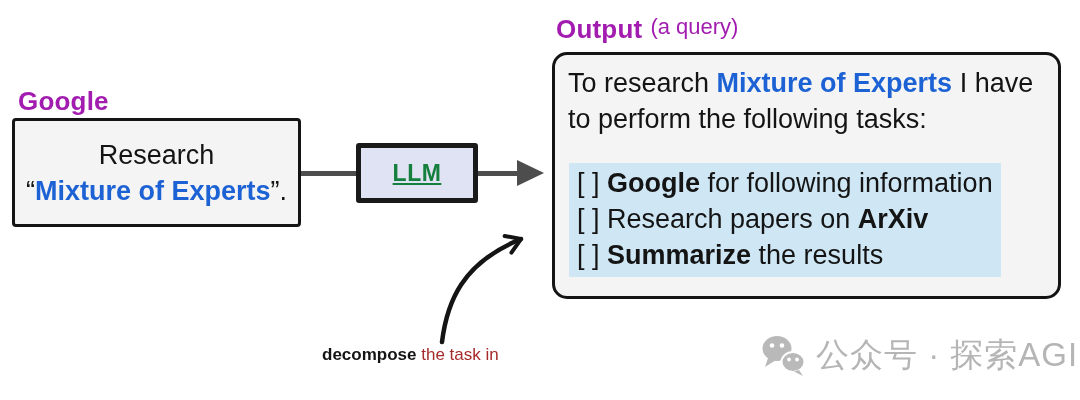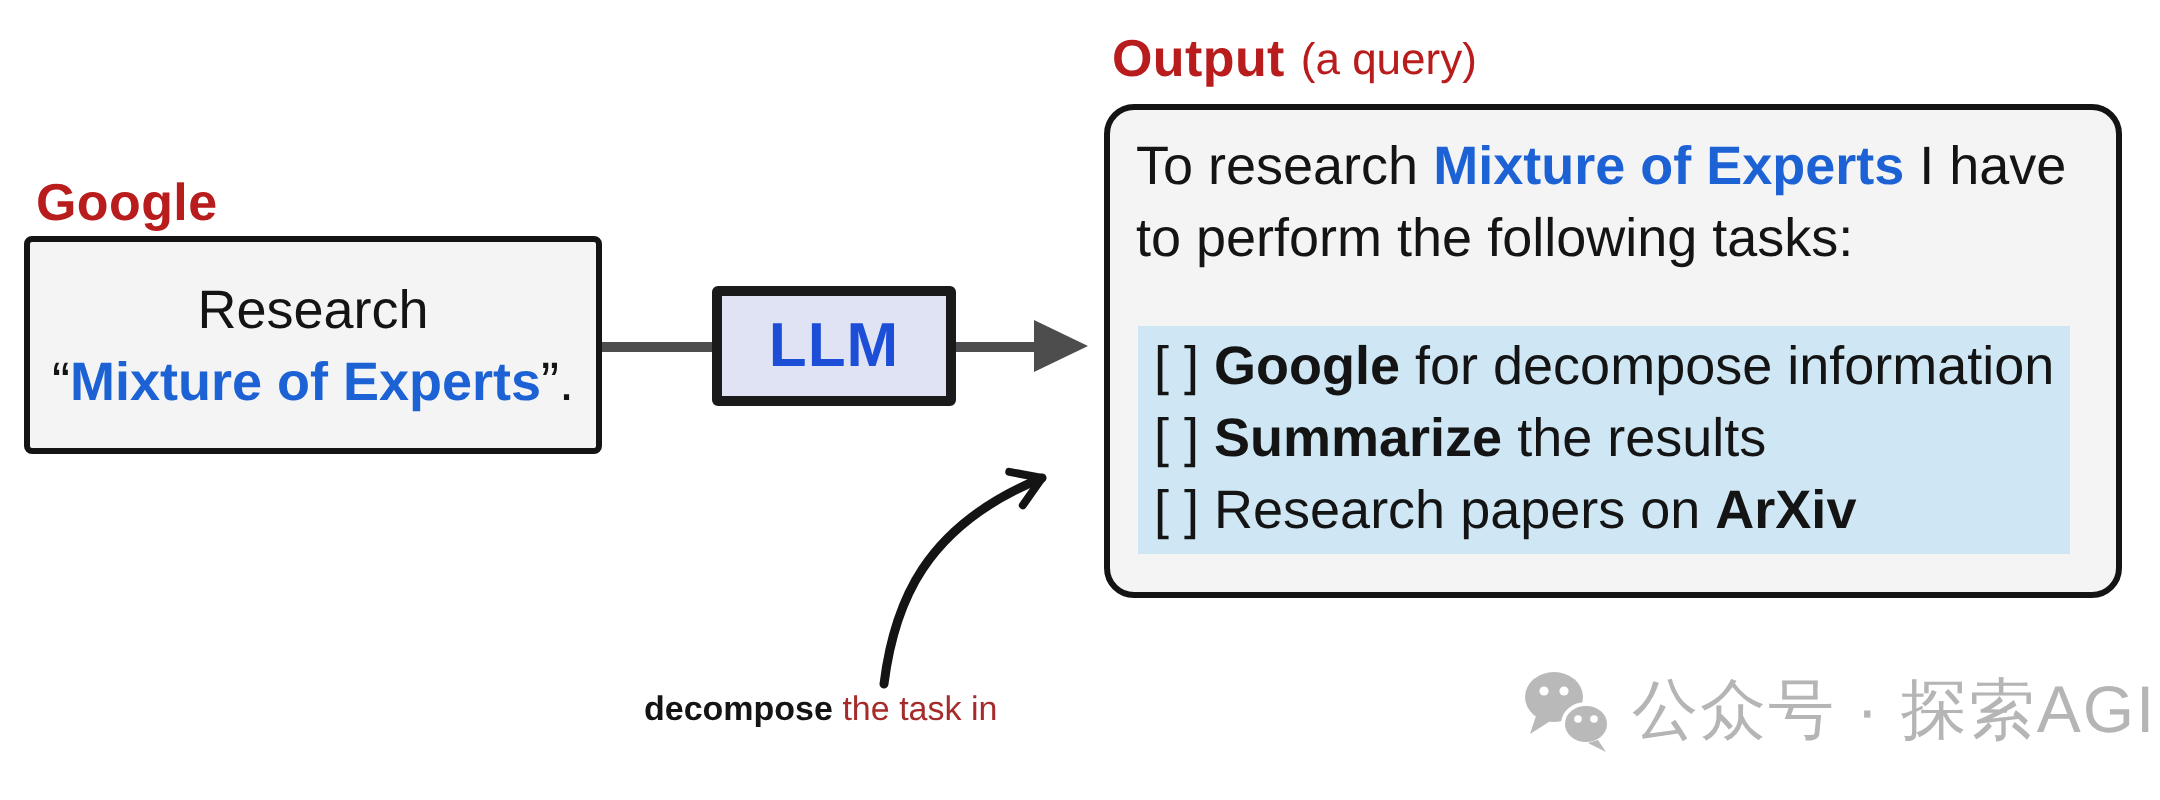--- a/index.html
+++ b/index.html
@@ -13,23 +13,23 @@
     width: 1080px;
     height: 400px;
     background: #ffffff;
     overflow: hidden;
   }
 
   
   .box-label {
     position: absolute;
     display: flex;
-    align-items: center;
+    align-items: flex-start;
     gap: 8px;
-    color: #b91c1c;
+    color: #a21caf;
     white-space: nowrap;
   }
   .box-label .lbl-bold { font-size: 26px; font-weight: 700; letter-spacing: 0.2px; }
   .box-label .lbl-sub  { font-size: 22px; font-weight: 400; }
 
   .input-label  { left: 18px;  top: 86px; }
   .output-label { left: 556px; top: 14px; }
 
   
   .input-box {
@@ -73,24 +73,25 @@
     position: absolute;
     left: 356px; top: 143px;
     width: 122px; height: 60px;
     box-sizing: border-box;
     background: #e0e3f3;
     border: 5px solid #1a1a1a;
     border-radius: 3px;
     display: flex;
     align-items: center;
     justify-content: center;
-    font-size: 31px;
+    font-size: 23px;
     font-weight: 700;
-    color: #1d4ed8;
+    color: #15803d;
     letter-spacing: 0.5px;
+    text-decoration: underline;
   }
 
   
   .output-box {
     position: absolute;
     left: 552px; top: 52px;
     width: 509px; height: 247px;
     box-sizing: border-box;
     background: #f4f4f5;
     border: 3.5px solid #141414;
@@ -174,23 +175,23 @@
   <div class="arrowhead"></div>
 
   <div class="box-label output-label">
     <span class="lbl-bold">Output</span>
     <span class="lbl-sub">(a query)</span>
   </div>
 
   <div class="output-box">
     <div class="output-intro"><span>To research </span><span class="blue-bold">Mixture of Experts</span><span> I have to perform the following tasks:</span></div>
     <div class="task-checklist">
-      <div class="task-row"><span>[ ] </span><b>Google</b><span> for decompose information</span></div>
+      <div class="task-row"><span>[ ] </span><b>Google</b><span> for following information</span></div>
+      <div class="task-row"><span>[ ] </span><span>Research papers on </span><b>ArXiv</b></div>
       <div class="task-row"><span>[ ] </span><b>Summarize</b><span> the results</span></div>
-      <div class="task-row"><span>[ ] </span><span>Research papers on </span><b>ArXiv</b></div>
     </div>
   </div>
 
   <svg class="curve-arrow-svg" viewBox="0 0 1080 400" aria-hidden="true">
     <defs>
       <marker id="openArrow" markerUnits="userSpaceOnUse" markerWidth="28" markerHeight="28" refX="19" refY="13" orient="auto">
         <path d="M5,4 L19,13 L5,22" fill="none" stroke="#141414" stroke-width="4" stroke-linecap="round" stroke-linejoin="round"></path>
       </marker>
     </defs>
     <path d="M 442 342 C 447 302, 462 263, 521 239" fill="none" stroke="#141414" stroke-width="4.5" stroke-linecap="round" marker-end="url(#openArrow)"></path>

